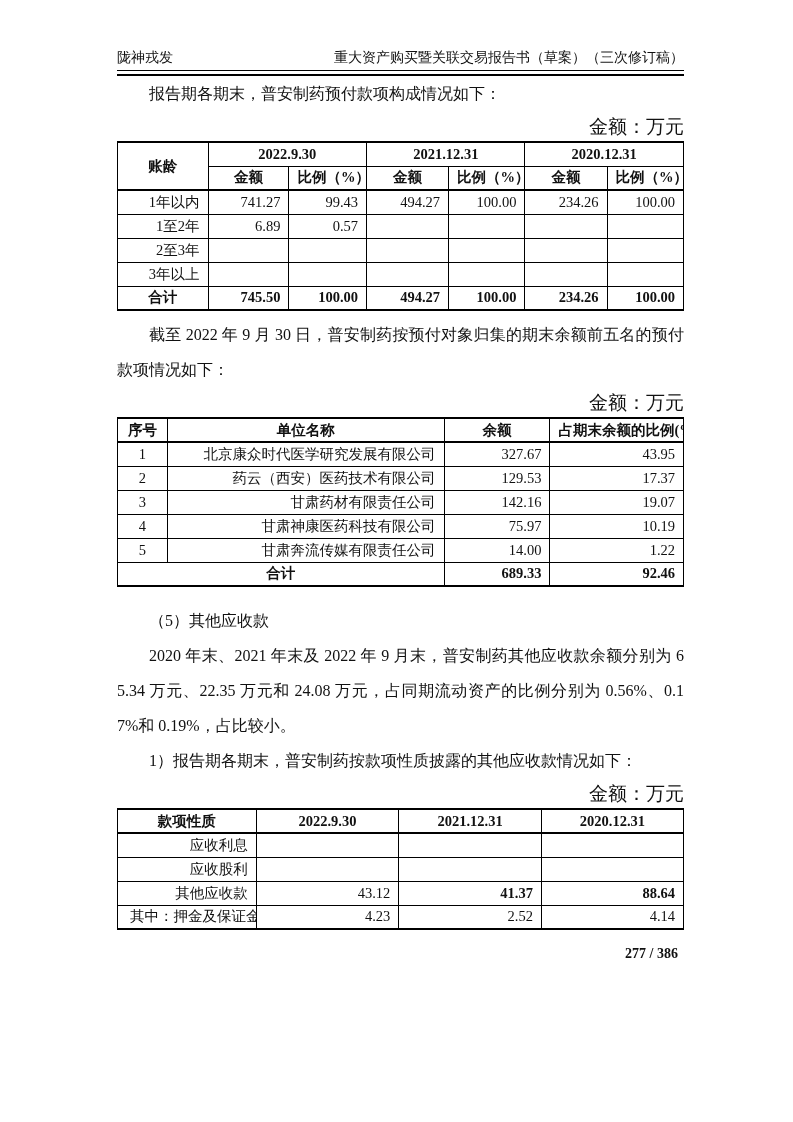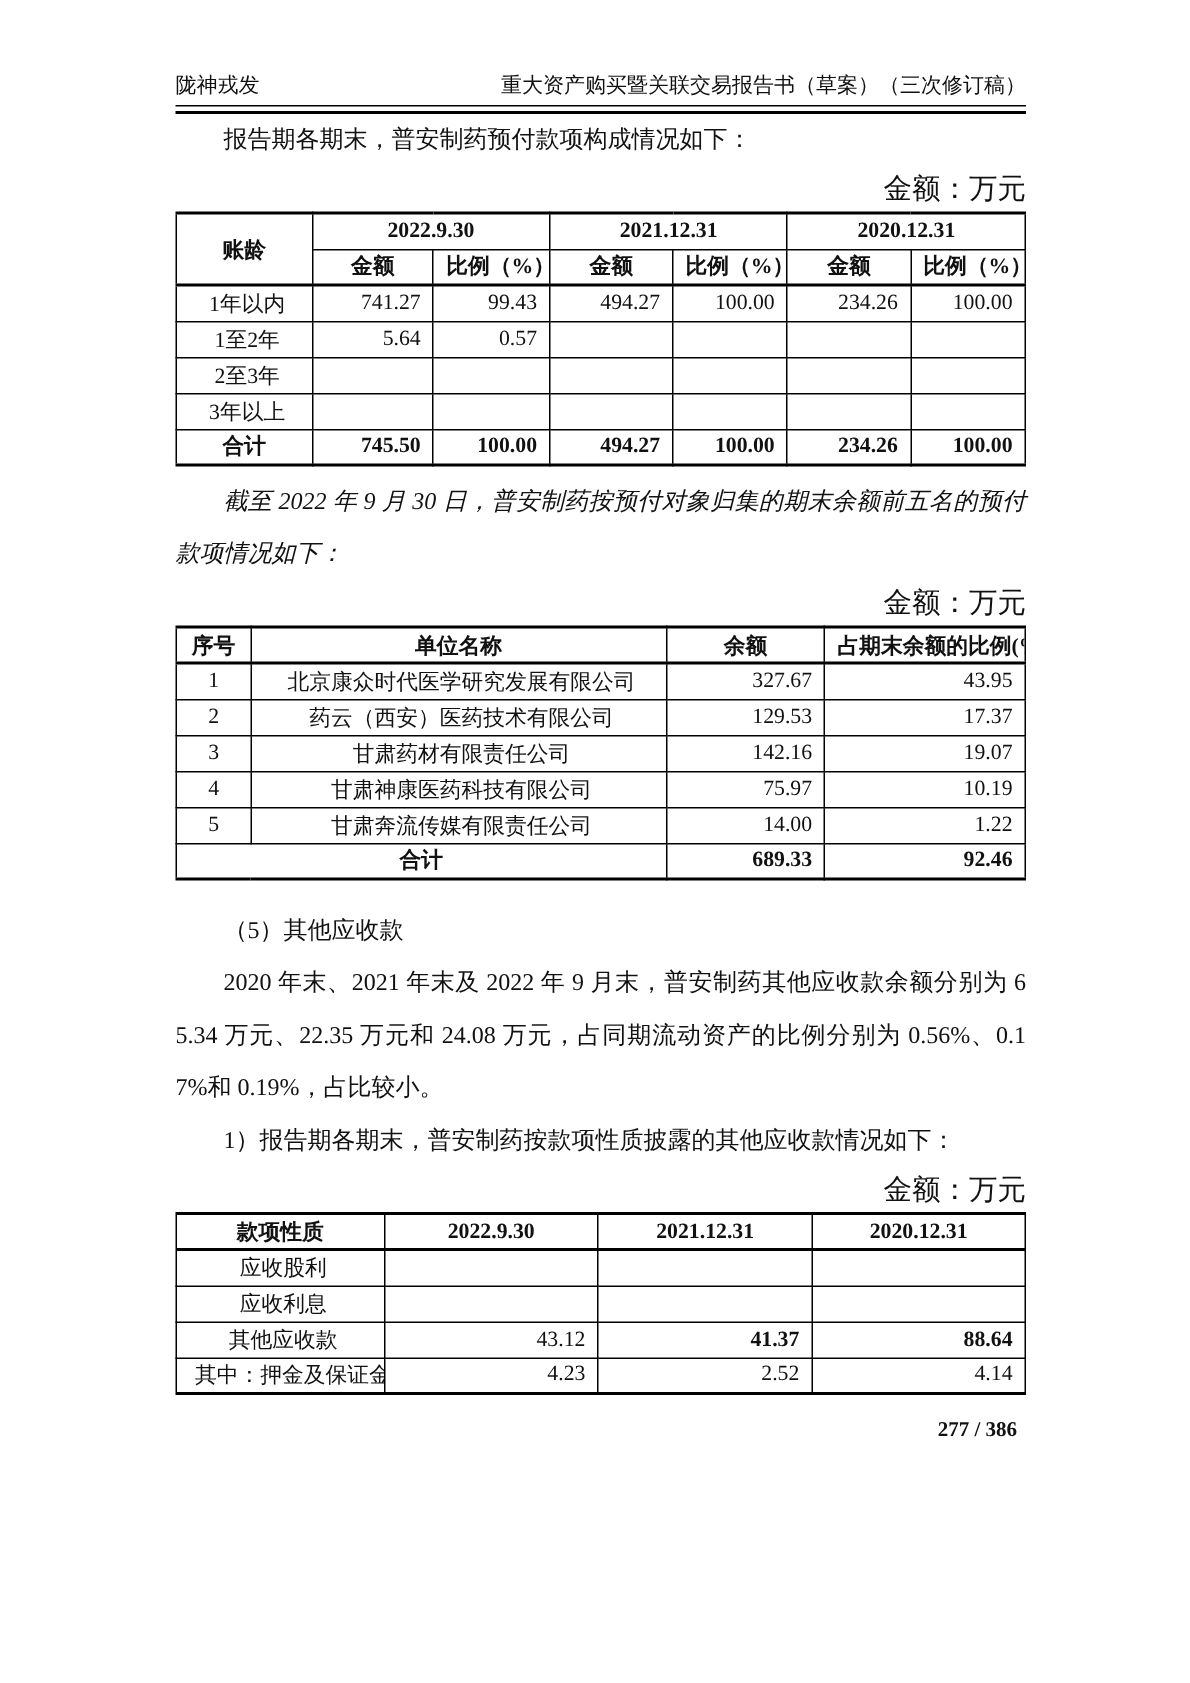--- a/index.html
+++ b/index.html
@@ -18,34 +18,34 @@
     border-bottom:1px solid #000; padding-bottom:2px;gap:23px;
   }
   .header-rule { border-top:2.5px solid #000; margin-top:3px; }
 
   
   .para {
     font-size:16px; line-height:35px; text-align:justify;
     text-indent:2em; word-break:break-all;
   }
   .para.first { margin-top:20px; }
-  .para.mt8 { margin-top:6px;font-style:italic; }
+  .para.mt8 { margin-top:6px; }
   .section-heading { font-size:16px; line-height:35px; text-indent:2em; margin-top:16px; }
   .unit-label { text-align:right; font-size:19px; line-height:28px; padding-top:2px; }
 
   
   table {
     width:100%; border-collapse:collapse; table-layout:fixed;
     font-size:14.5px;
     border-top:2.5px solid #000; border-bottom:2.5px solid #000;
   }
   th, td { border:1px solid #000; height:24px; padding:1px 8px; overflow:hidden; white-space:nowrap; }
   thead th { font-weight:bold; text-align:center; }
   thead { border-bottom:2px solid #000; }
-  td.lbl { text-align:center; padding-left:12px; }
+  td.lbl { text-align:right; padding-left:12px; }
   td.num { text-align:right; }
   td.ctr { text-align:center; }
   .bold { font-weight:bold; }
 
   
   .page-footer {
     text-align:right; font-weight:bold; font-size:14px;
     margin-top:16px; padding-right:6px;
   }
 </style>
@@ -95,21 +95,21 @@
         <td class="lbl">1年以内</td>
         <td class="num">741.27</td>
         <td class="num">99.43</td>
         <td class="num">494.27</td>
         <td class="num">100.00</td>
         <td class="num">234.26</td>
         <td class="num">100.00</td>
       </tr>
       <tr>
         <td class="lbl">1至2年</td>
-        <td class="num">5.64</td>
+        <td class="num">6.89</td>
         <td class="num">0.57</td>
         <td class="num"></td>
         <td class="num"></td>
         <td class="num"></td>
         <td class="num"></td>
       </tr>
       <tr>
         <td class="lbl">2至3年</td>
         <td class="num"></td>
         <td class="num"></td>
@@ -214,27 +214,27 @@
     <thead>
       <tr>
         <th>款项性质</th>
         <th>2022.9.30</th>
         <th>2021.12.31</th>
         <th>2020.12.31</th>
       </tr>
     </thead>
     <tbody>
       <tr>
+        <td class="lbl">应收利息</td>
+        <td class="num"></td>
+        <td class="num"></td>
+        <td class="num"></td>
+      </tr>
+      <tr>
         <td class="lbl">应收股利</td>
-        <td class="num"></td>
-        <td class="num"></td>
-        <td class="num"></td>
-      </tr>
-      <tr>
-        <td class="lbl">应收利息</td>
         <td class="num"></td>
         <td class="num"></td>
         <td class="num"></td>
       </tr>
       <tr>
         <td class="lbl">其他应收款</td>
         <td class="num">43.12</td>
         <td class="num bold">41.37</td>
         <td class="num bold">88.64</td>
       </tr>

